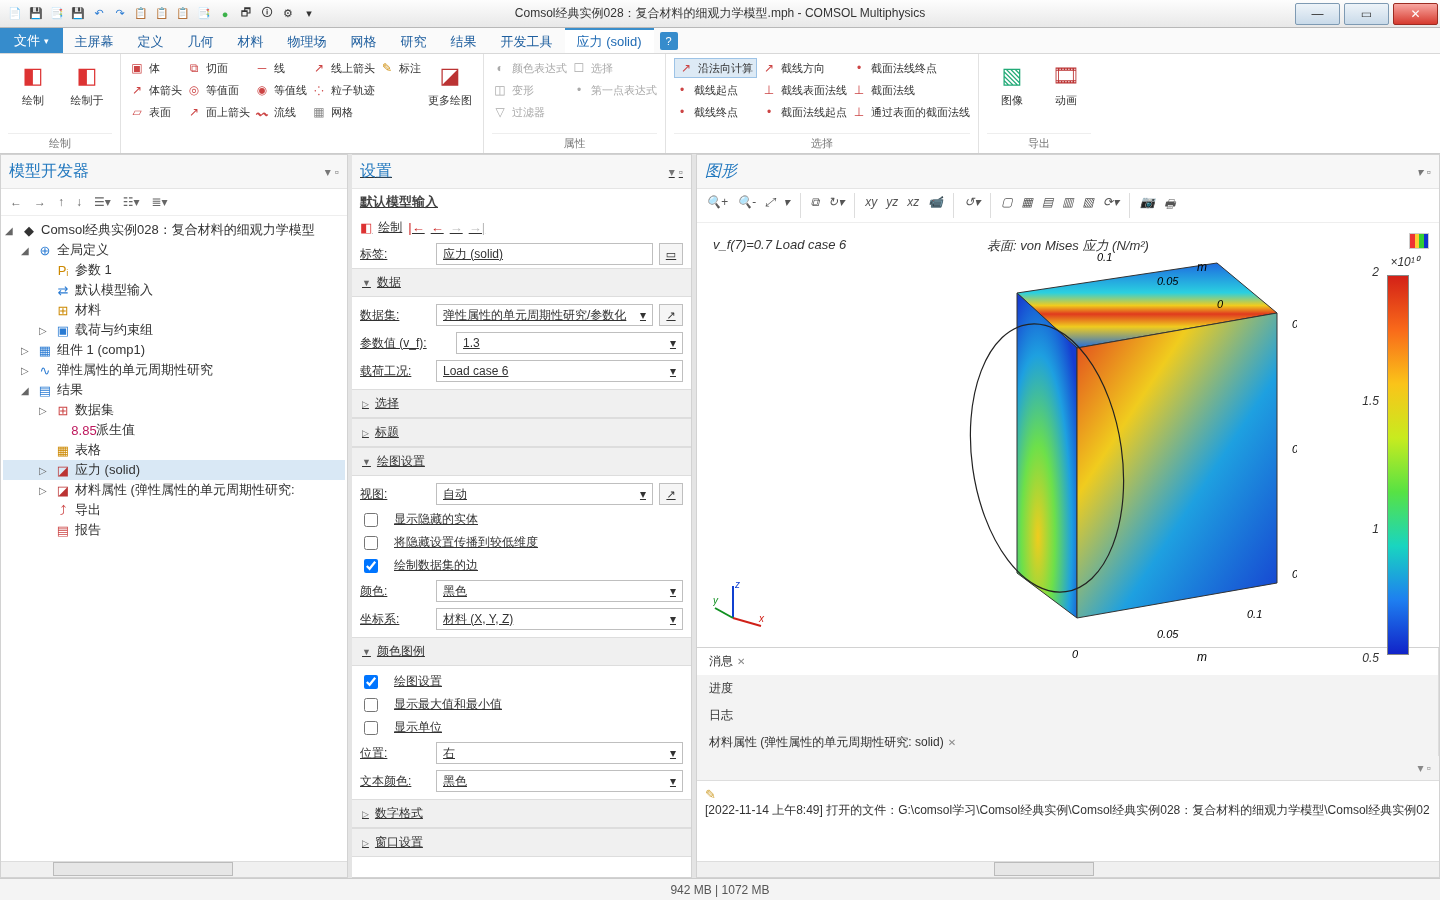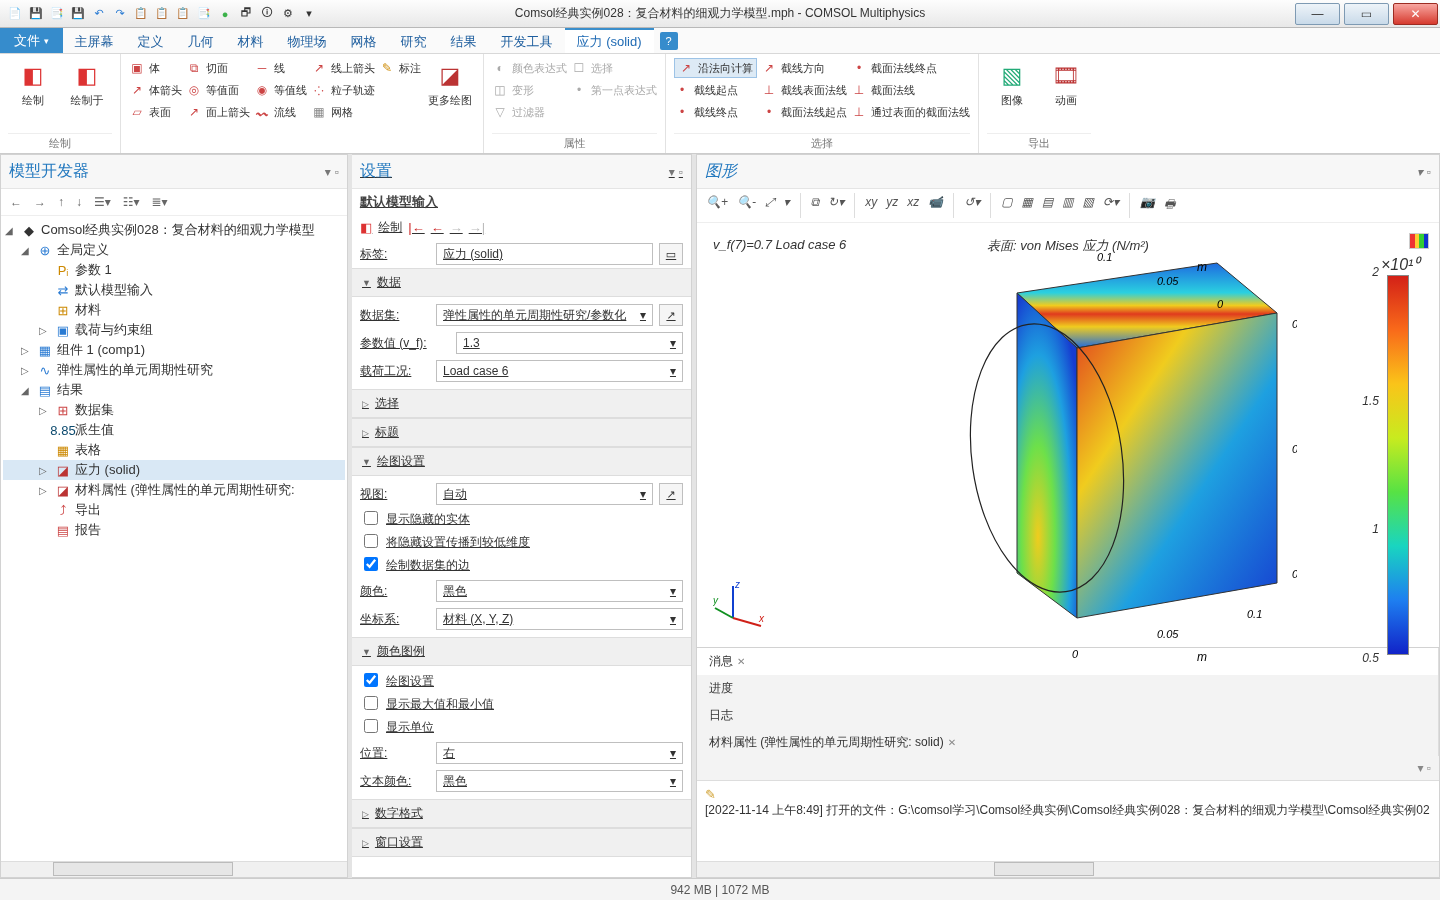--- a/index.html
+++ b/index.html
@@ -50,34 +50,34 @@
 .settings-toolbar .sico{ font-size:13px; }
 .settings-toolbar .red{ color:#cc2222;}
 .settings-toolbar .grey{ color:#bbb;}
 .form-row { display:flex; align-items:center; padding:3px 8px; gap:6px;}
 .form-row label { width:70px; font-size:12px;}
 .form-row .field { flex:1; height:22px; border:1px solid #bfbfbf; background:#fff; padding:0 6px; display:flex; align-items:center; justify-content:space-between; font-size:12px;}
 .form-row .sq-btn { width:24px; height:22px; border:1px solid #bfbfbf; background:#f5f5f5; display:flex; align-items:center; justify-content:center; font-size:11px;}
 .section-hdr { background:#f0f0f0; border-top:1px solid #ddd; border-bottom:1px solid #ddd; padding:5px 10px; font-size:12px; display:flex; align-items:center; gap:6px;}
 .section-hdr .tri{ font-size:9px; color:#666;}
 .section-body { padding:4px 0;}
-.chk-row { padding:3px 12px; font-size:12px; display:flex; align-items:flex-start; gap:8px;}
+.chk-row { padding:3px 12px; font-size:12px; display:flex; align-items:center; gap:16px;}
 .chk-row input { width:14px; height:14px;}
 
 .right-stack { flex:1; display:flex; flex-direction:column; min-width:0; min-height:0;}
 .graphics-panel { flex:1; min-height:0; display:flex; flex-direction:column;font-style:italic;}
 .gfx-toolbar { display:flex; gap:3px; padding:4px 6px; border-bottom:1px solid #eee; color:#555; font-size:12px; flex-wrap:nowrap;}
 .gfx-toolbar .gbtn{ padding:2px 3px; }
 .gfx-toolbar .sep { width:1px; background:#ddd; margin:0 4px;}
 .gfx-canvas { flex:1; background:#fff; position:relative;}
 .gfx-title { position:absolute; left:16px; top:14px; font-size:13px;}
 .gfx-heading { position:absolute; left:50%; transform:translateX(-50%); top:14px; font-size:13px;}
 .legend-bar { position:absolute; right:30px; top:52px; width:22px; height:380px; background: linear-gradient(to bottom,#d32117,#f96a1a,#fac419,#c8eb1f,#57e244,#19d5c0,#1e7ff0,#1123c8); border:1px solid #888;}
 .legend-ticks { position:absolute; right:60px; top:42px; height:400px; display:flex; flex-direction:column; justify-content:space-between; text-align:right; font-size:12px;}
-.legend-exp { position:absolute; right:20px; top:30px; font-size:16px;}
+.legend-exp { position:absolute; right:20px; top:30px; font-size:12px;}
 .cube-wrap { position:absolute; left:200px; top:30px; width:400px; height:420px;}
 .axes-indicator { position:absolute; left:16px; bottom:14px; width:55px; height:55px;}
 .little-icon { position:absolute; right:10px; top:10px; width:20px; height:16px; border:1px solid #ccc; background:#fff; display:flex;}
 .little-icon div{ flex:1;}
 
 .bottom-tabs { border:1px solid #d2d2d2; border-top:none; background:#fff;}
 .btab-row { display:flex; background:#f3f3f3; border-bottom:1px solid #ddd;flex-direction:column;}
 .btab { padding:5px 12px; font-size:12px; border-right:1px solid #ddd; display:flex; align-items:center; gap:4px;}
 .btab.active{ background:#fff;}
 .btab .close { font-size:10px; color:#888;}
@@ -379,21 +379,21 @@
           <span class="tico" style="color:#2a7bd3;">▤</span>
           <span>结果</span>
         </div>
       <div class="tree-row indent2">
           <span class="caret">▷</span>
           <span class="tico" style="color:#c44;">⊞</span>
           <span>数据集</span>
         </div>
       <div class="tree-row indent2">
           <span class="caret"></span>
-          <span class="tico" style="color:#0c4a6e;">8.85</span>
+          <span class="tico" style="color:#be185d;margin-left:21px;">8.85</span>
           <span>派生值</span>
         </div>
       <div class="tree-row indent2">
           <span class="caret"></span>
           <span class="tico" style="color:#c80;">▦</span>
           <span>表格</span>
         </div>
       <div class="tree-row indent2 sel">
           <span class="caret">▷</span>
           <span class="tico" style="color:#b33;">◪</span>

